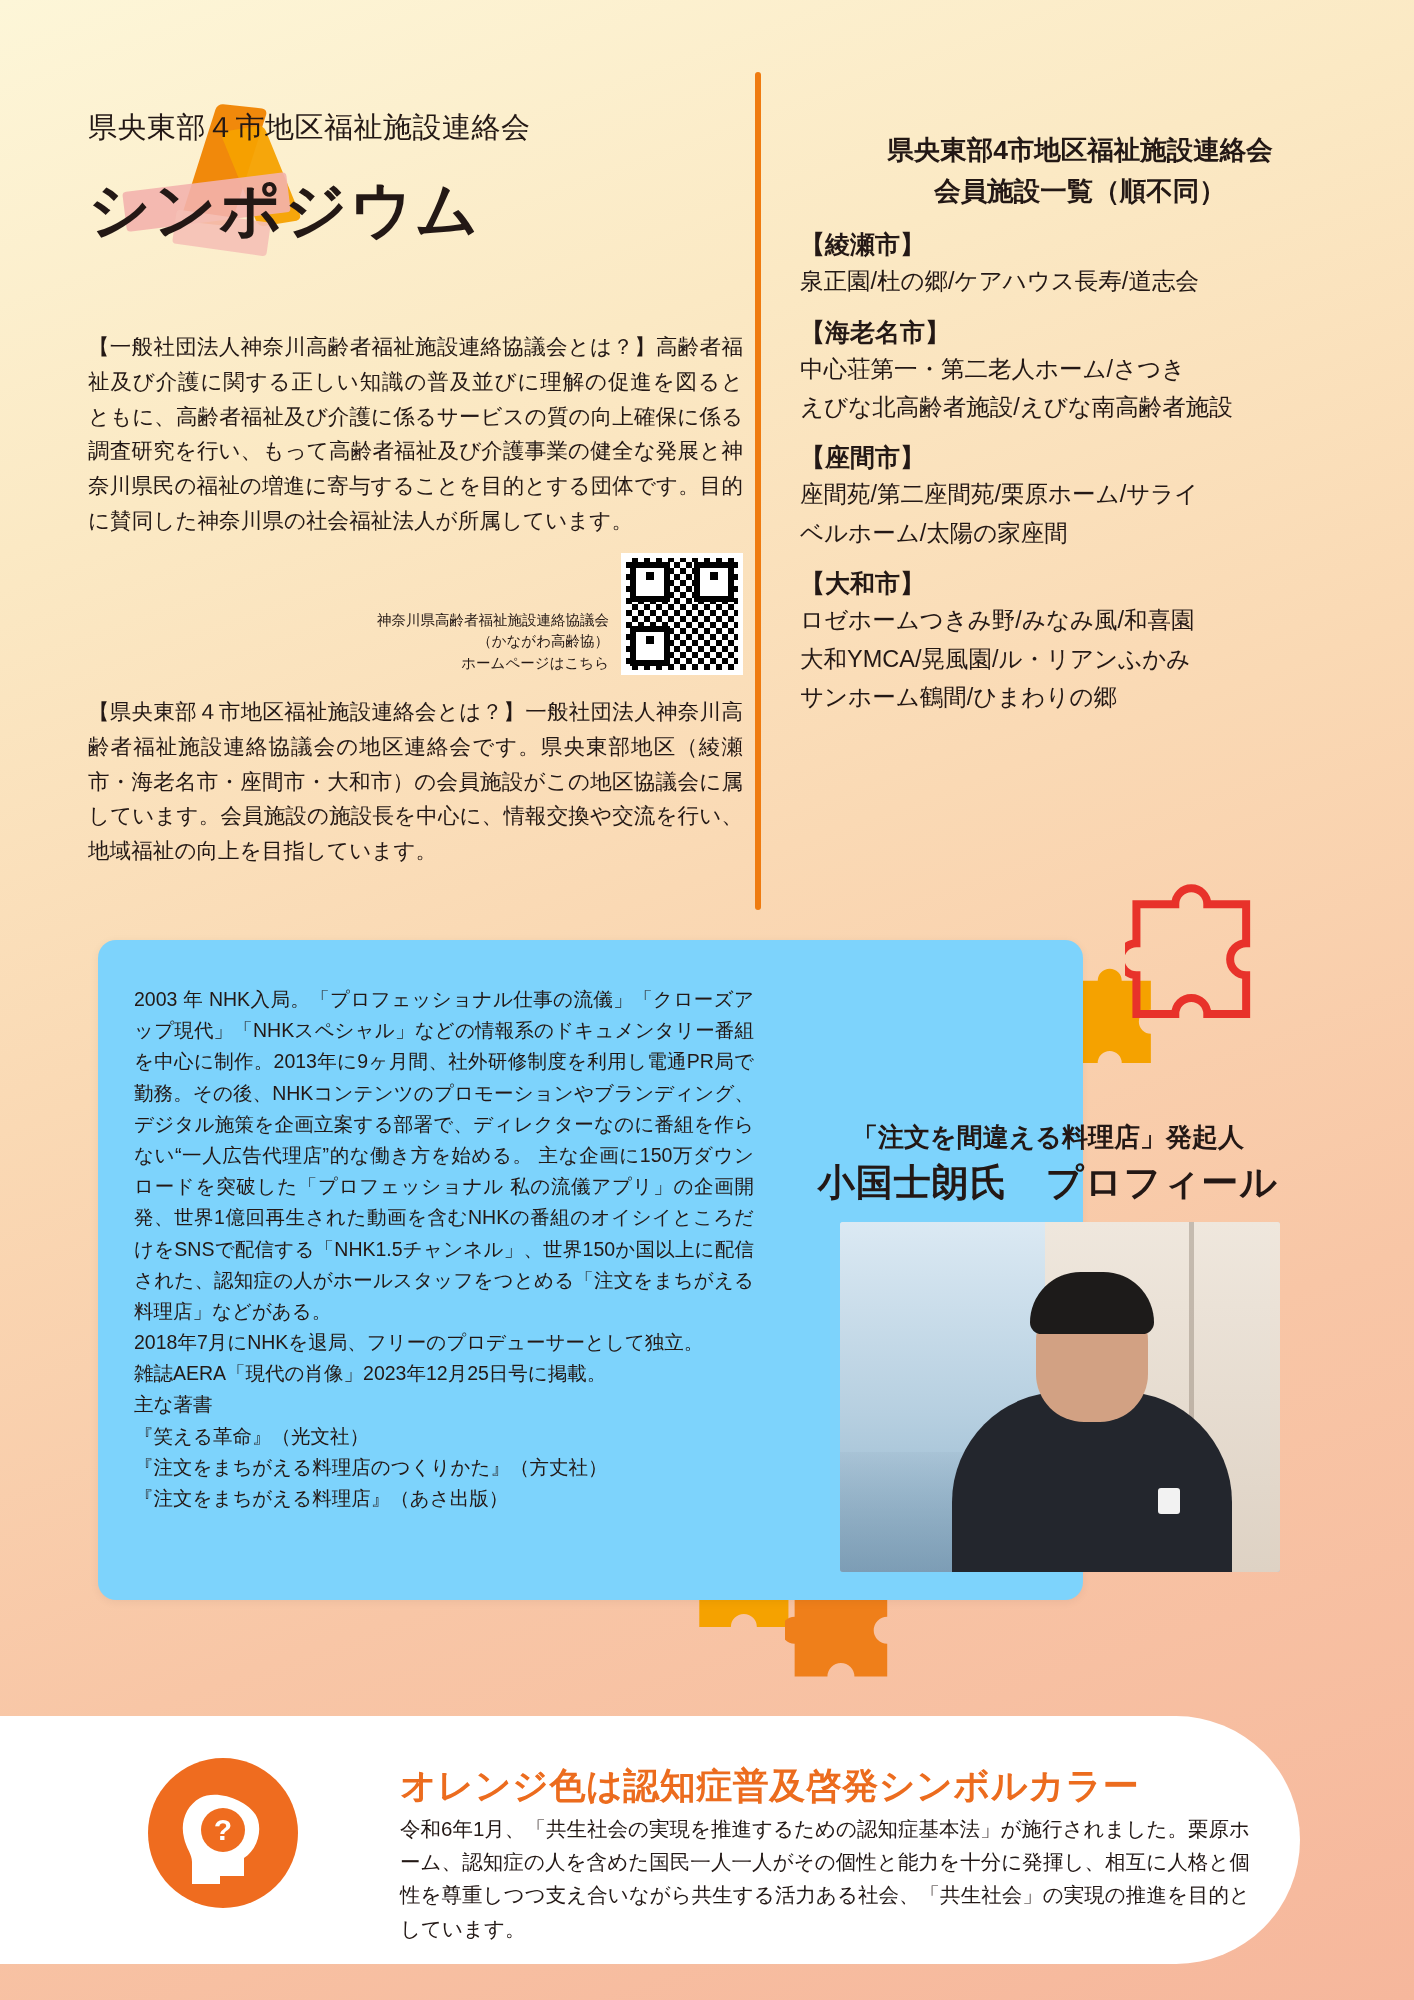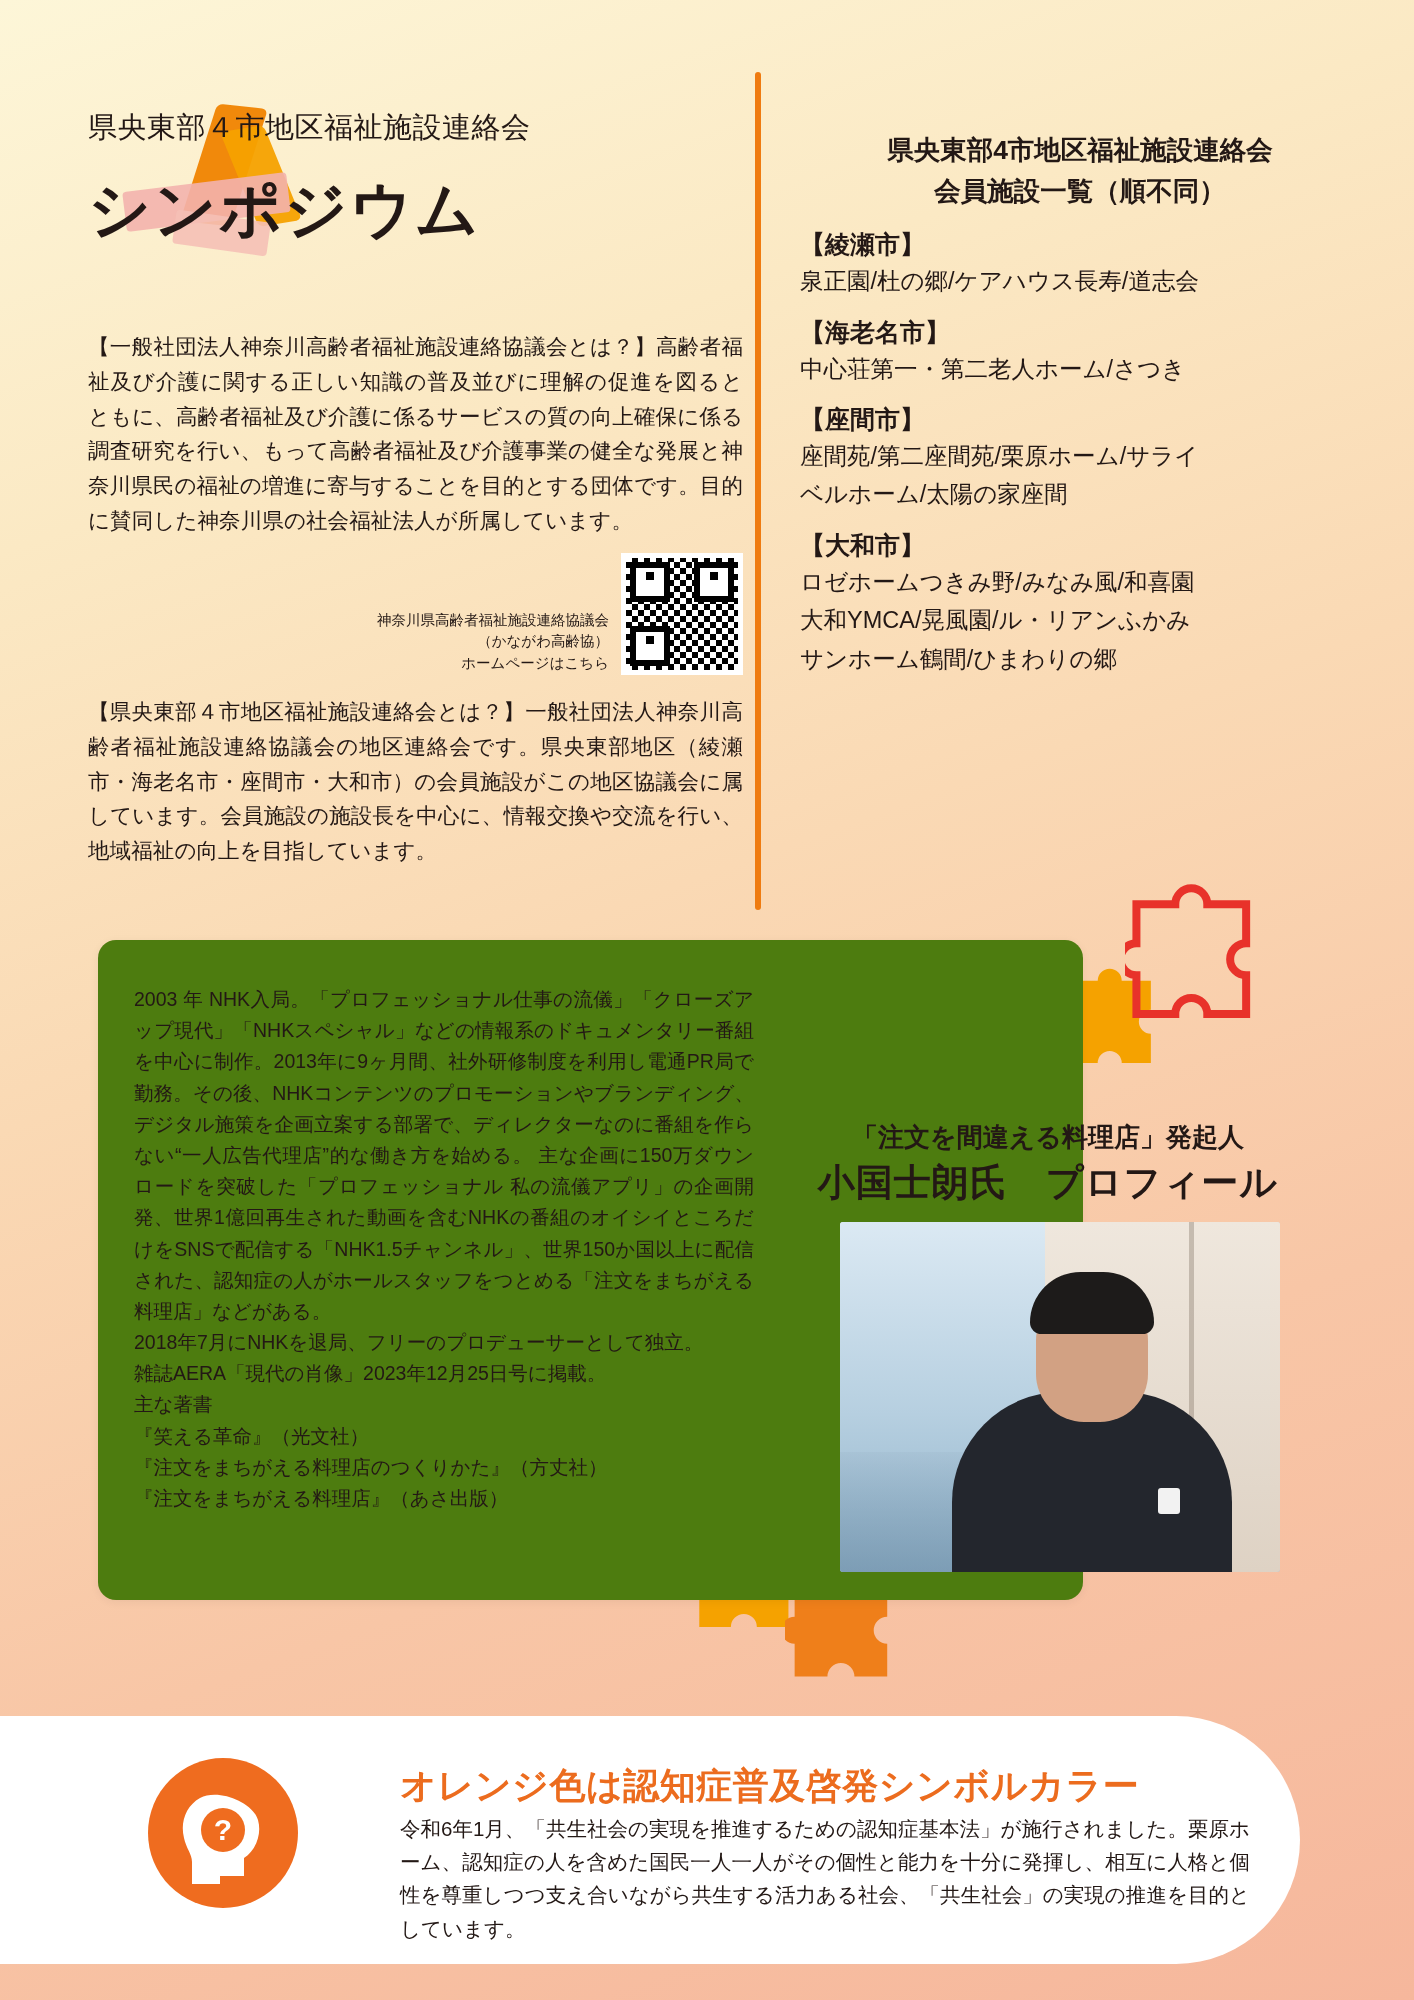--- a/index.html
+++ b/index.html
@@ -186,21 +186,21 @@
     margin-top: 2px;
   }
 
   
   #profile-panel {
     position: absolute;
     left: 98px;
     top: 940px;
     width: 985px;
     height: 660px;
-    background: #4d7c0f;
+    background: #7dd3fc;
     border-radius: 18px;
     box-shadow: 0 2px 10px rgba(0,0,0,0.06);
   }
   #profile-text {
     position: absolute;
     left: 36px;
     top: 44px;
     width: 620px;
     font-size: 19.5px;
     line-height: 1.6;
@@ -398,20 +398,21 @@
   <div class="facility-title">会員施設一覧（順不同）</div>
 
   <div>
     <div class="city-head">【綾瀬市】</div>
     <div class="city-list">泉正園/杜の郷/ケアハウス長寿/道志会</div>
   </div>
 
   <div>
     <div class="city-head">【海老名市】</div>
     <div class="city-list">中心荘第一・第二老人ホーム/さつき</div>
+    <div class="city-list">えびな北高齢者施設/えびな南高齢者施設</div>
   </div>
 
   <div>
     <div class="city-head">【座間市】</div>
     <div class="city-list">座間苑/第二座間苑/栗原ホーム/サライ</div>
     <div class="city-list">ベルホーム/太陽の家座間</div>
   </div>
 
   <div>
     <div class="city-head">【大和市】</div>

